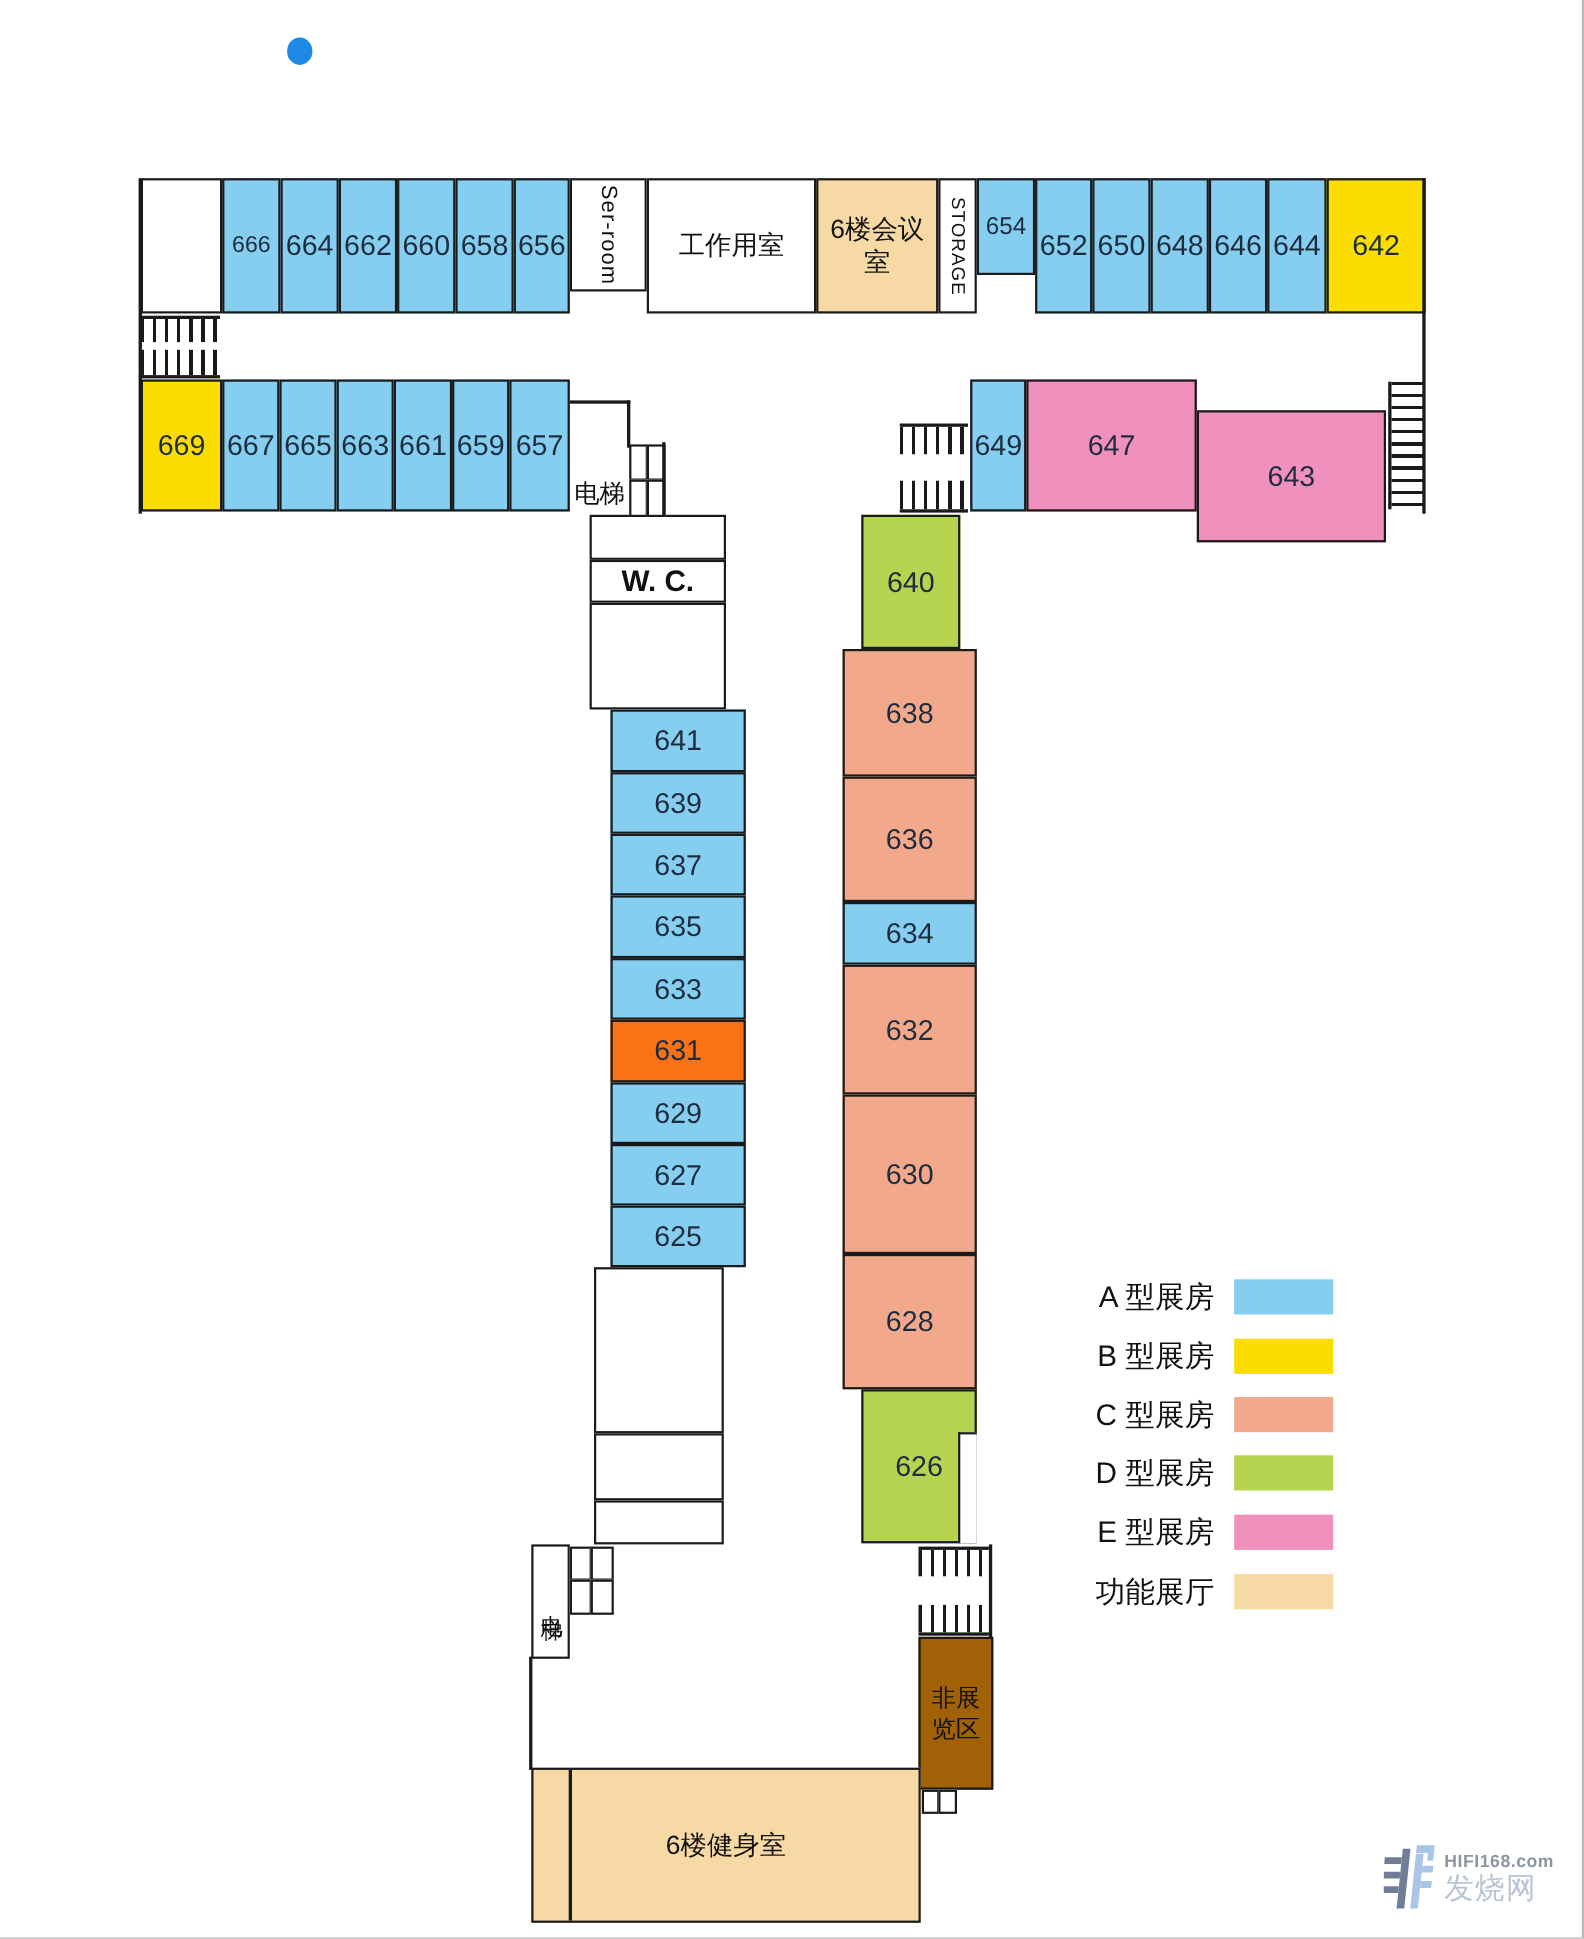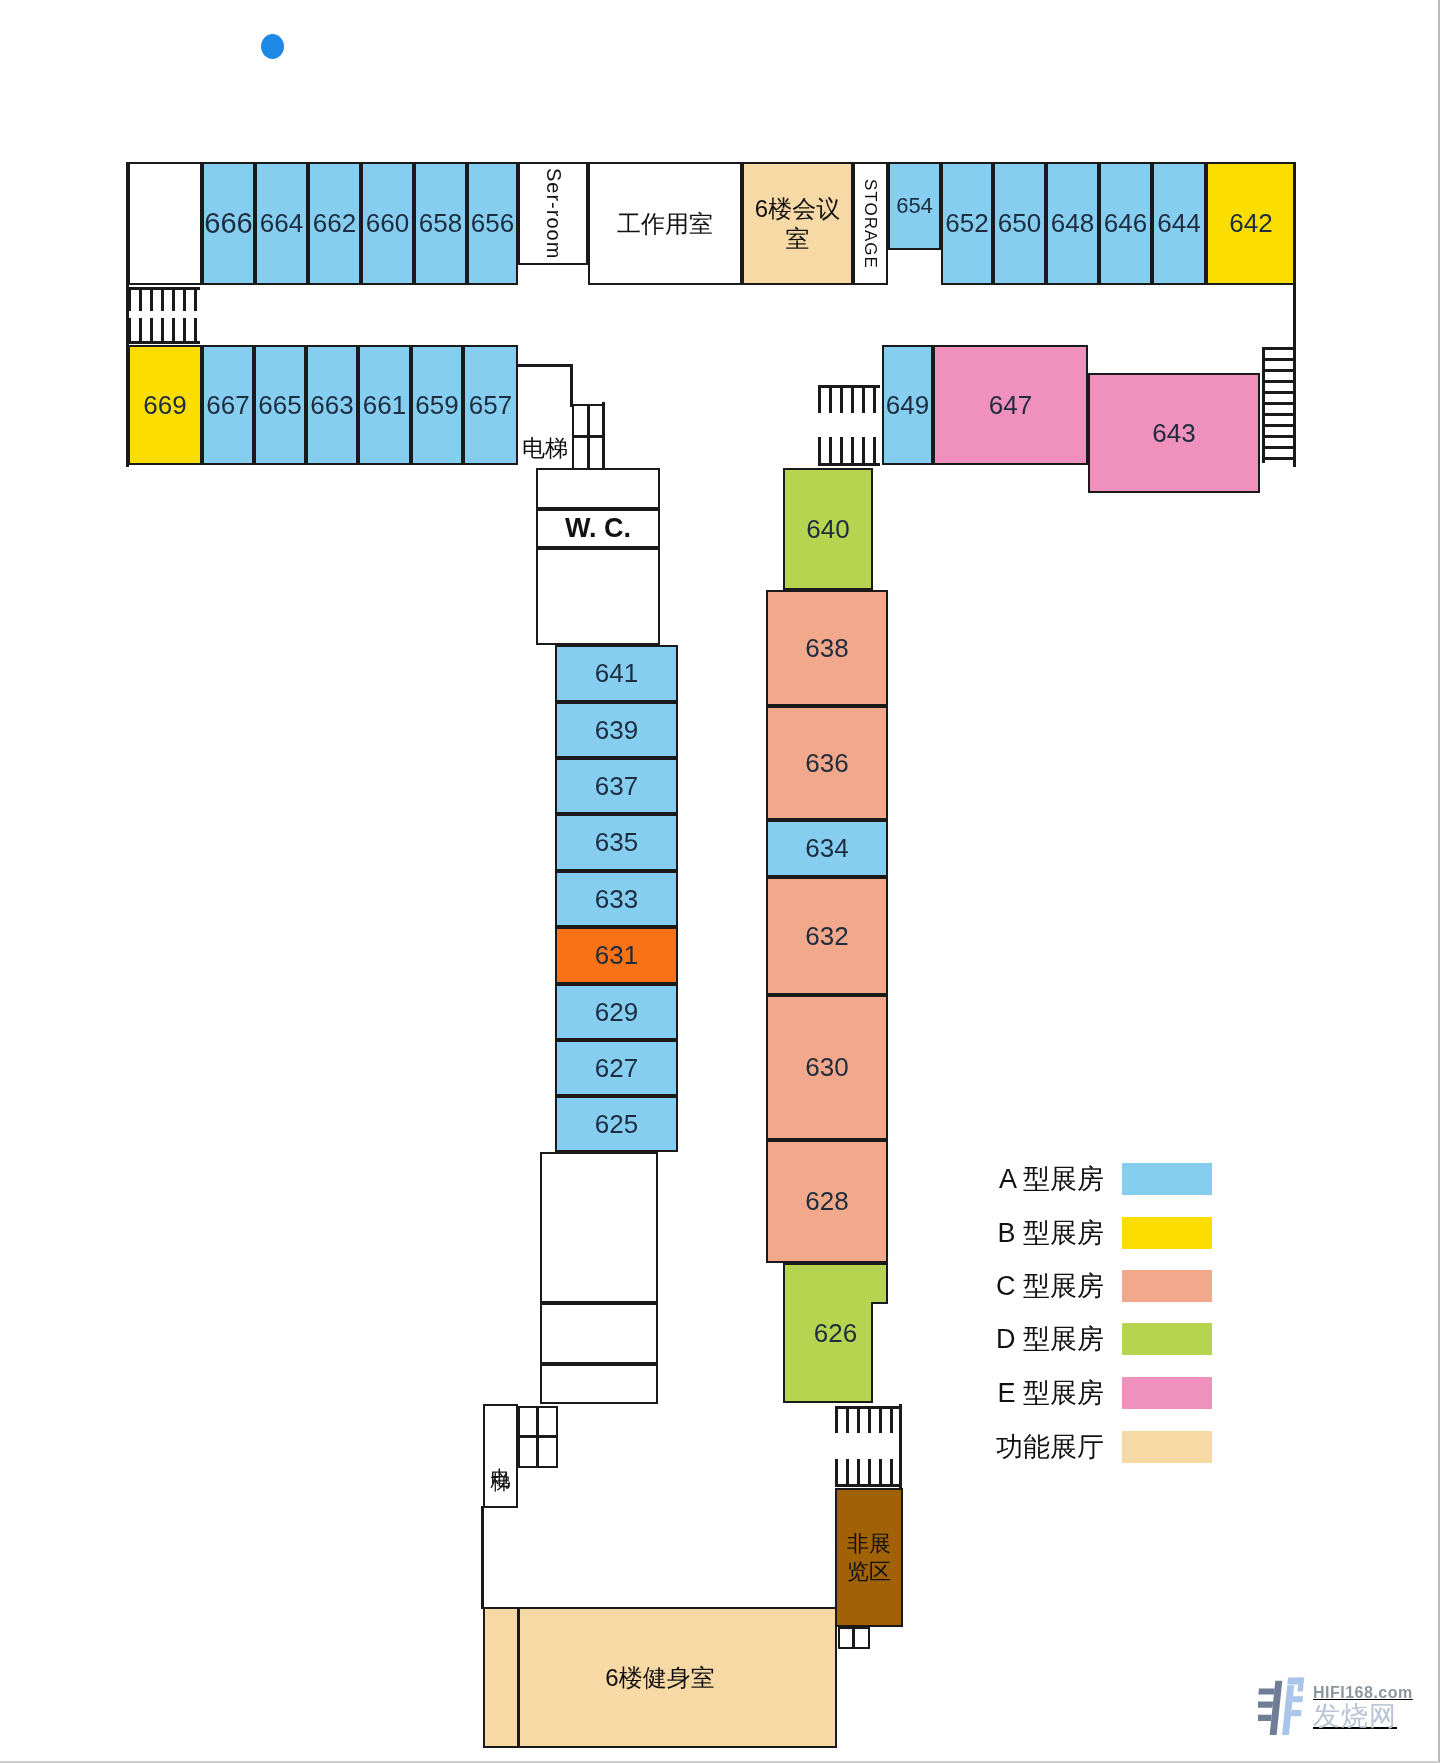--- a/index.html
+++ b/index.html
@@ -13,33 +13,33 @@
         display:flex;align-items:center;justify-content:center;text-align:center;line-height:1.25;}
   .vlat{writing-mode:vertical-rl;letter-spacing:1px;}
   .vcjk{writing-mode:vertical-rl;letter-spacing:4px;}
   .wall{position:absolute;background:#1a1a1a;}
   .hatch{position:absolute;box-sizing:border-box;}
   .patch{position:absolute;background:#fff;box-sizing:border-box;}
   .flabel{position:absolute;display:flex;align-items:center;justify-content:center;color:#111;}
   .legend-row{position:absolute;display:flex;align-items:center;justify-content:flex-end;gap:18px;}
   .legend-label{font-size:27px;color:#111;white-space:nowrap;}
   .legend-swatch{width:90px;height:32px;flex:0 0 auto;}
-  .watermark{position:absolute;left:1258px;top:1676px;display:flex;align-items:center;gap:7px;text-decoration:underline;}
+  .watermark{position:absolute;left:1258px;top:1676px;display:flex;align-items:center;gap:7px;}
   .wm-text{display:flex;flex-direction:column;line-height:1;}
   .wm-site{font-size:16px;font-weight:bold;color:#8c96a0;letter-spacing:.5px;}
   .wm-name{font-size:27px;color:#b9c4d4;margin-top:2px;letter-spacing:1px;}
 </style>
 </head>
 <body>
 
 <div class="page">
   <div class="title-dot" style="background: rgb(30, 136, 229);"></div>
   <div id="plan">
       <div class="room" style="left: 128px; top: 162px; width: 74px; height: 123px; background: rgb(255, 255, 255);"></div>
-      <div class="room" style="left: 202px; top: 162px; width: 53px; height: 123px; background: rgb(133, 206, 240); font-size: 29px; color: rgb(29, 44, 62);">666</div>
+      <div class="room" style="left: 202px; top: 162px; width: 53px; height: 123px; background: rgb(133, 206, 240); font-size: 21px; color: rgb(29, 44, 62);">666</div>
       <div class="room" style="left: 255px; top: 162px; width: 53px; height: 123px; background: rgb(133, 206, 240); font-size: 26px; color: rgb(29, 44, 62);">664</div>
       <div class="room" style="left: 308px; top: 162px; width: 53px; height: 123px; background: rgb(133, 206, 240); font-size: 26px; color: rgb(29, 44, 62);">662</div>
       <div class="room" style="left: 361px; top: 162px; width: 53px; height: 123px; background: rgb(133, 206, 240); font-size: 26px; color: rgb(29, 44, 62);">660</div>
       <div class="room" style="left: 414px; top: 162px; width: 53px; height: 123px; background: rgb(133, 206, 240); font-size: 26px; color: rgb(29, 44, 62);">658</div>
       <div class="room" style="left: 467px; top: 162px; width: 51px; height: 123px; background: rgb(133, 206, 240); font-size: 26px; color: rgb(29, 44, 62);">656</div>
       <div class="room vlat" style="left: 518px; top: 162px; width: 70px; height: 103px; background: rgb(255, 255, 255); font-size: 20px; color: rgb(17, 17, 17);">Ser-room</div>
       <div class="room" style="left: 588px; top: 162px; width: 154px; height: 123px; background: rgb(255, 255, 255); font-size: 24px; color: rgb(17, 17, 17);">工作用室</div>
       <div class="room" style="left: 742px; top: 162px; width: 111px; height: 123px; background: rgb(247, 217, 165); font-size: 24px; color: rgb(17, 17, 17);">6楼会议室</div>
       <div class="room vlat" style="left: 853px; top: 162px; width: 35px; height: 123px; background: rgb(255, 255, 255); font-size: 17px; color: rgb(17, 17, 17);">STORAGE</div>
       <div class="room" style="left: 888px; top: 162px; width: 53px; height: 88px; background: rgb(133, 206, 240); font-size: 22px; color: rgb(29, 44, 62);">654</div>

